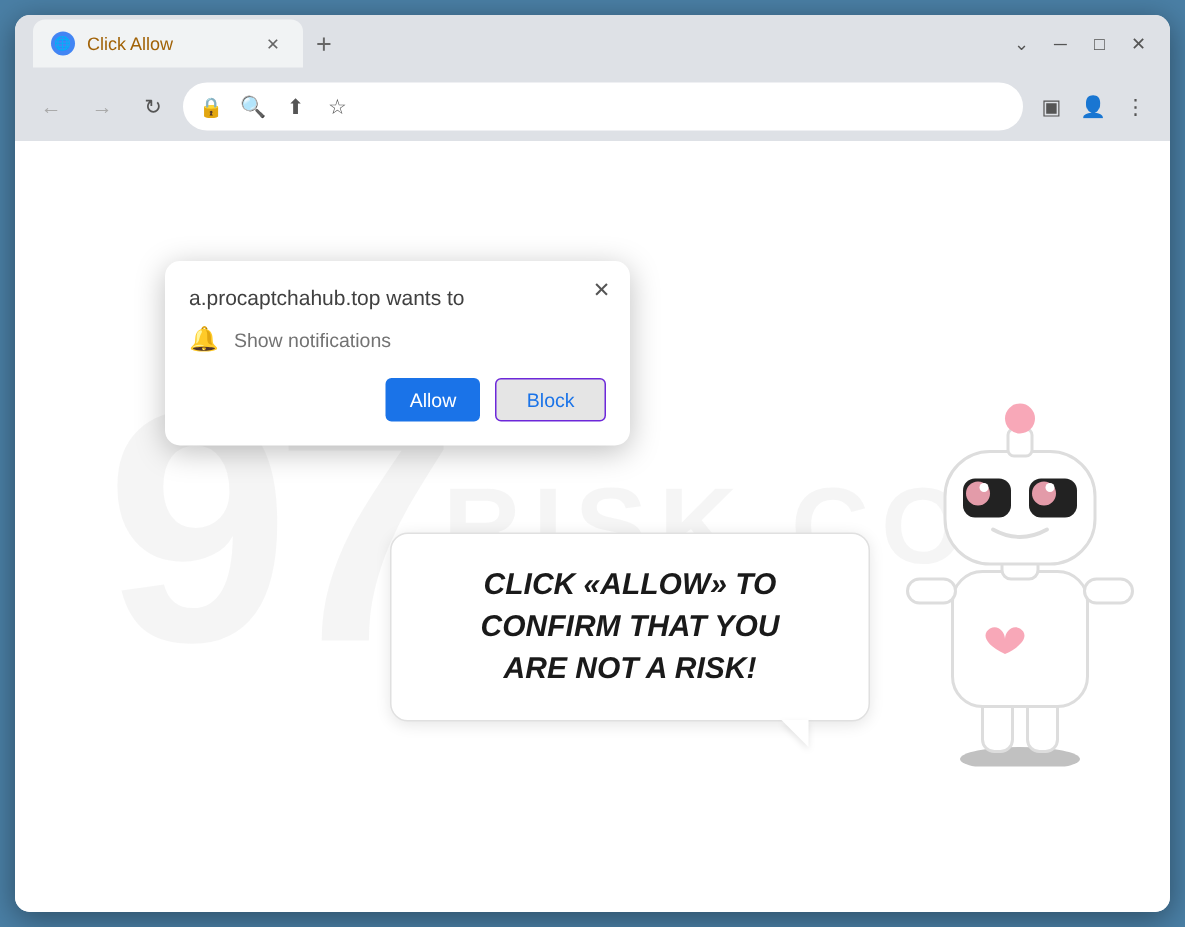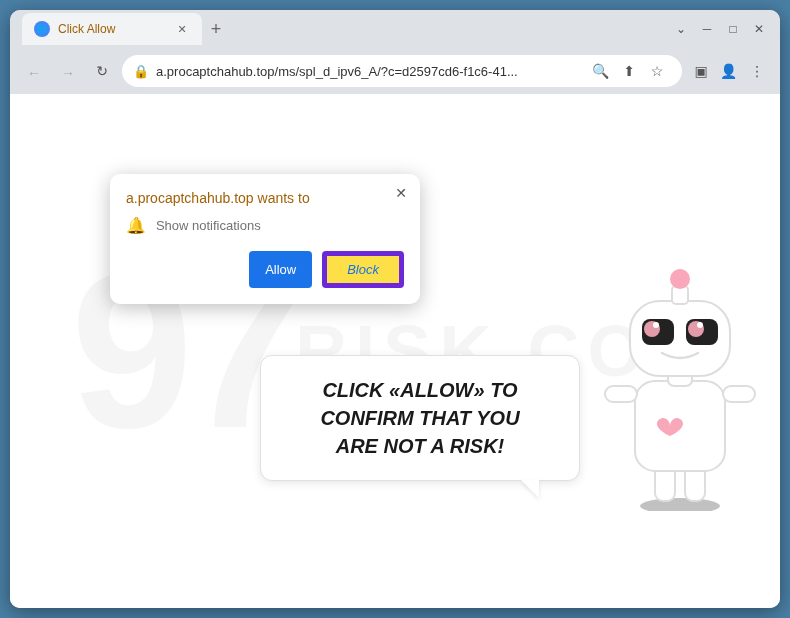--- a/index.html
+++ b/index.html
@@ -322,21 +322,21 @@
       display: flex;
       align-items: center;
       justify-content: center;
       cursor: pointer;
       font-size: 14px;
       color: #555;
     }
 
     .popup-title {
       font-size: 14px;
-      color: #a16207;
+      color: #404040;
       margin-bottom: 10px;
       padding-right: 24px;
     }
 
     .popup-permission {
       display: flex;
       align-items: center;
       gap: 10px;
       margin-bottom: 16px;
     }
@@ -363,28 +363,27 @@
       color: white;
       border: none;
       border-radius: 4px;
       font-size: 13px;
       cursor: pointer;
       font-weight: 500;
     }
 
     .btn-block {
       padding: 6px 20px;
-      background: #fde047;
+      background: #e5e5e5;
       color: #1a73e8;
-      border: 5px solid #6d28d9;
+      border: 1px solid #6d28d9;
       border-radius: 4px;
       font-size: 13px;
       cursor: pointer;
       font-weight: 500;
-      font-style: italic;
     }
   </style>
 </head>
 <body>
 
 <div class="browser-window">
 
   <div class="title-bar">
     <div class="tab-bar">
       <div class="tab-active">
@@ -404,21 +403,20 @@
     </div>
   </div>
 
   <div class="address-bar">
     <button class="nav-btn disabled">←</button>
     <button class="nav-btn disabled">→</button>
     <button class="nav-btn">↻</button>
 
     <div class="url-bar">
       <span class="lock-icon">🔒</span>
-      <span class="url-text">a.procaptchahub.top/ms/spl_d_ipv6_A/?c=d2597cd6-f1c6-41...</span>
       <div class="url-actions">
         <div class="url-action-btn">🔍</div>
         <div class="url-action-btn">⬆</div>
         <div class="url-action-btn">☆</div>
       </div>
     </div>
 
     <div class="toolbar-actions">
       <div class="url-action-btn">▣</div>
       <div class="url-action-btn">👤</div>

